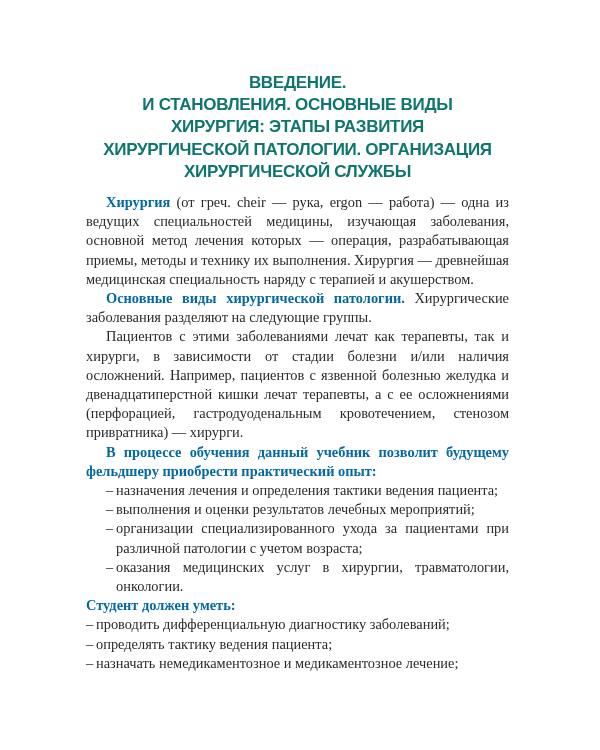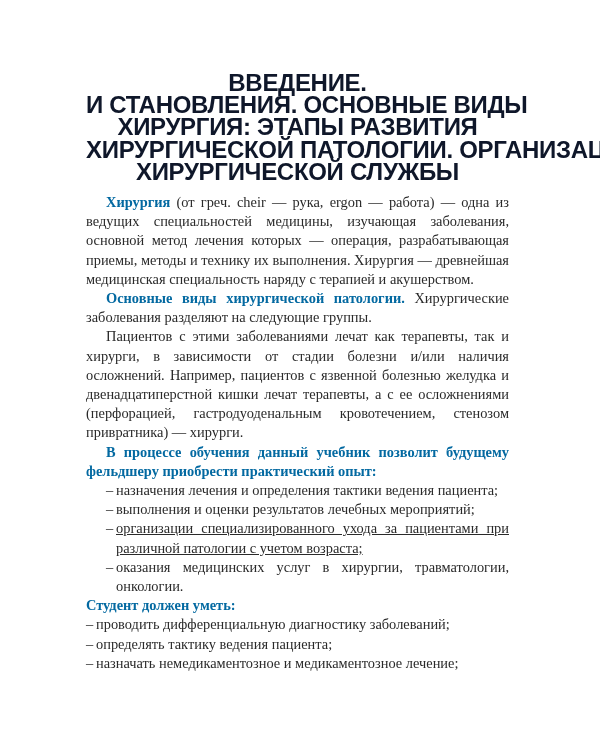--- a/index.html
+++ b/index.html
@@ -16,26 +16,26 @@
     }
     .page {
       position: absolute;
       left: 86px;
       top: 72px;
       width: 423px;
     }
     .title {
       font-family: "Liberation Sans", sans-serif;
       font-weight: bold;
-      font-size: 24px;
+      font-size: 17px;
       line-height: 22.2px;
       text-align: center;
       letter-spacing: -0.3px;
       margin: 0 0 10px 0;
-      color: #0f172a;
+      color: #0f766e;
     }
     .title .tline { display: block; white-space: nowrap; }
     .body {
       font-family: "Liberation Serif", serif;
       font-size: 14.4px;
       line-height: 19.2px;
       color: #2a2a2a;
     }
     .para {
       margin: 0;
@@ -82,21 +82,21 @@
     <p class="para"><span class="b">Основные виды хирургической патологии.</span><span> Хирургические заболевания разделяют на следующие группы.</span></p>
 
 
     <p class="para">Пациентов с этими заболеваниями лечат как терапевты, так и хирурги, в зависимости от стадии болезни и/или наличия осложнений. Например, пациентов с язвенной болезнью желудка и двенадцатиперстной кишки лечат терапевты, а с ее осложнениями (перфорацией, гастродуоденальным кровотечением, стенозом привратника) — хирурги.</p>
 
     <p class="para"><span class="b">В процессе обучения данный учебник позволит будущему фельдшеру приобрести практический опыт:</span></p>
 
     <ul class="dash indented">
       <li>назначения лечения и определения тактики ведения пациента;</li>
       <li>выполнения и оценки результатов лечебных мероприятий;</li>
-      <li style="text-align: justify; text-decoration: underline;">организации специализированного ухода за пациентами при различной патологии с учетом возраста;</li>
+      <li style="text-align: justify;">организации специализированного ухода за пациентами при различной патологии с учетом возраста;</li>
       <li style="text-align: justify;">оказания медицинских услуг в хирургии, травматологии, онкологии.</li>
     </ul>
 
     <p class="para noindent"><span class="b">Студент должен уметь:</span></p>
 
     <ul class="dash">
       <li>проводить дифференциальную диагностику заболеваний;</li>
       <li>определять тактику ведения пациента;</li>
       <li>назначать немедикаментозное и медикаментозное лечение;</li>
 

